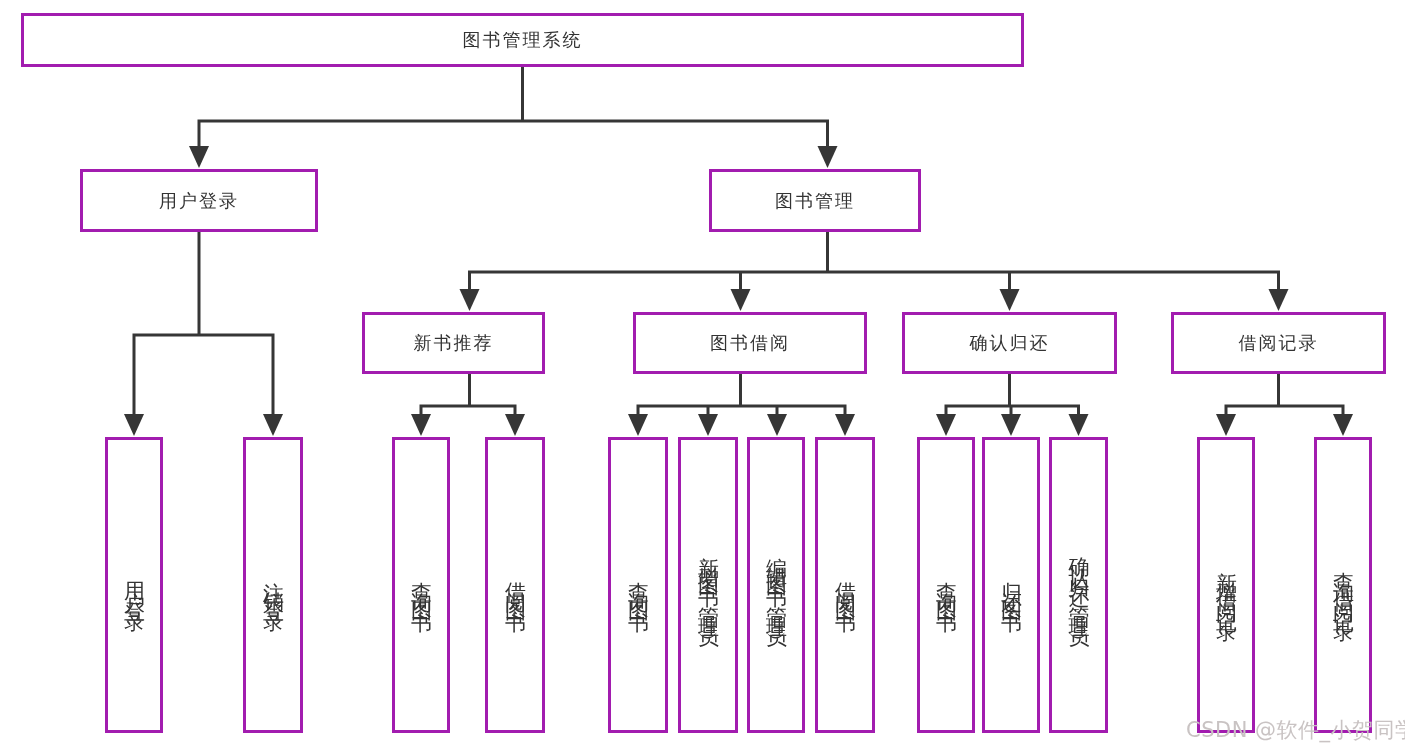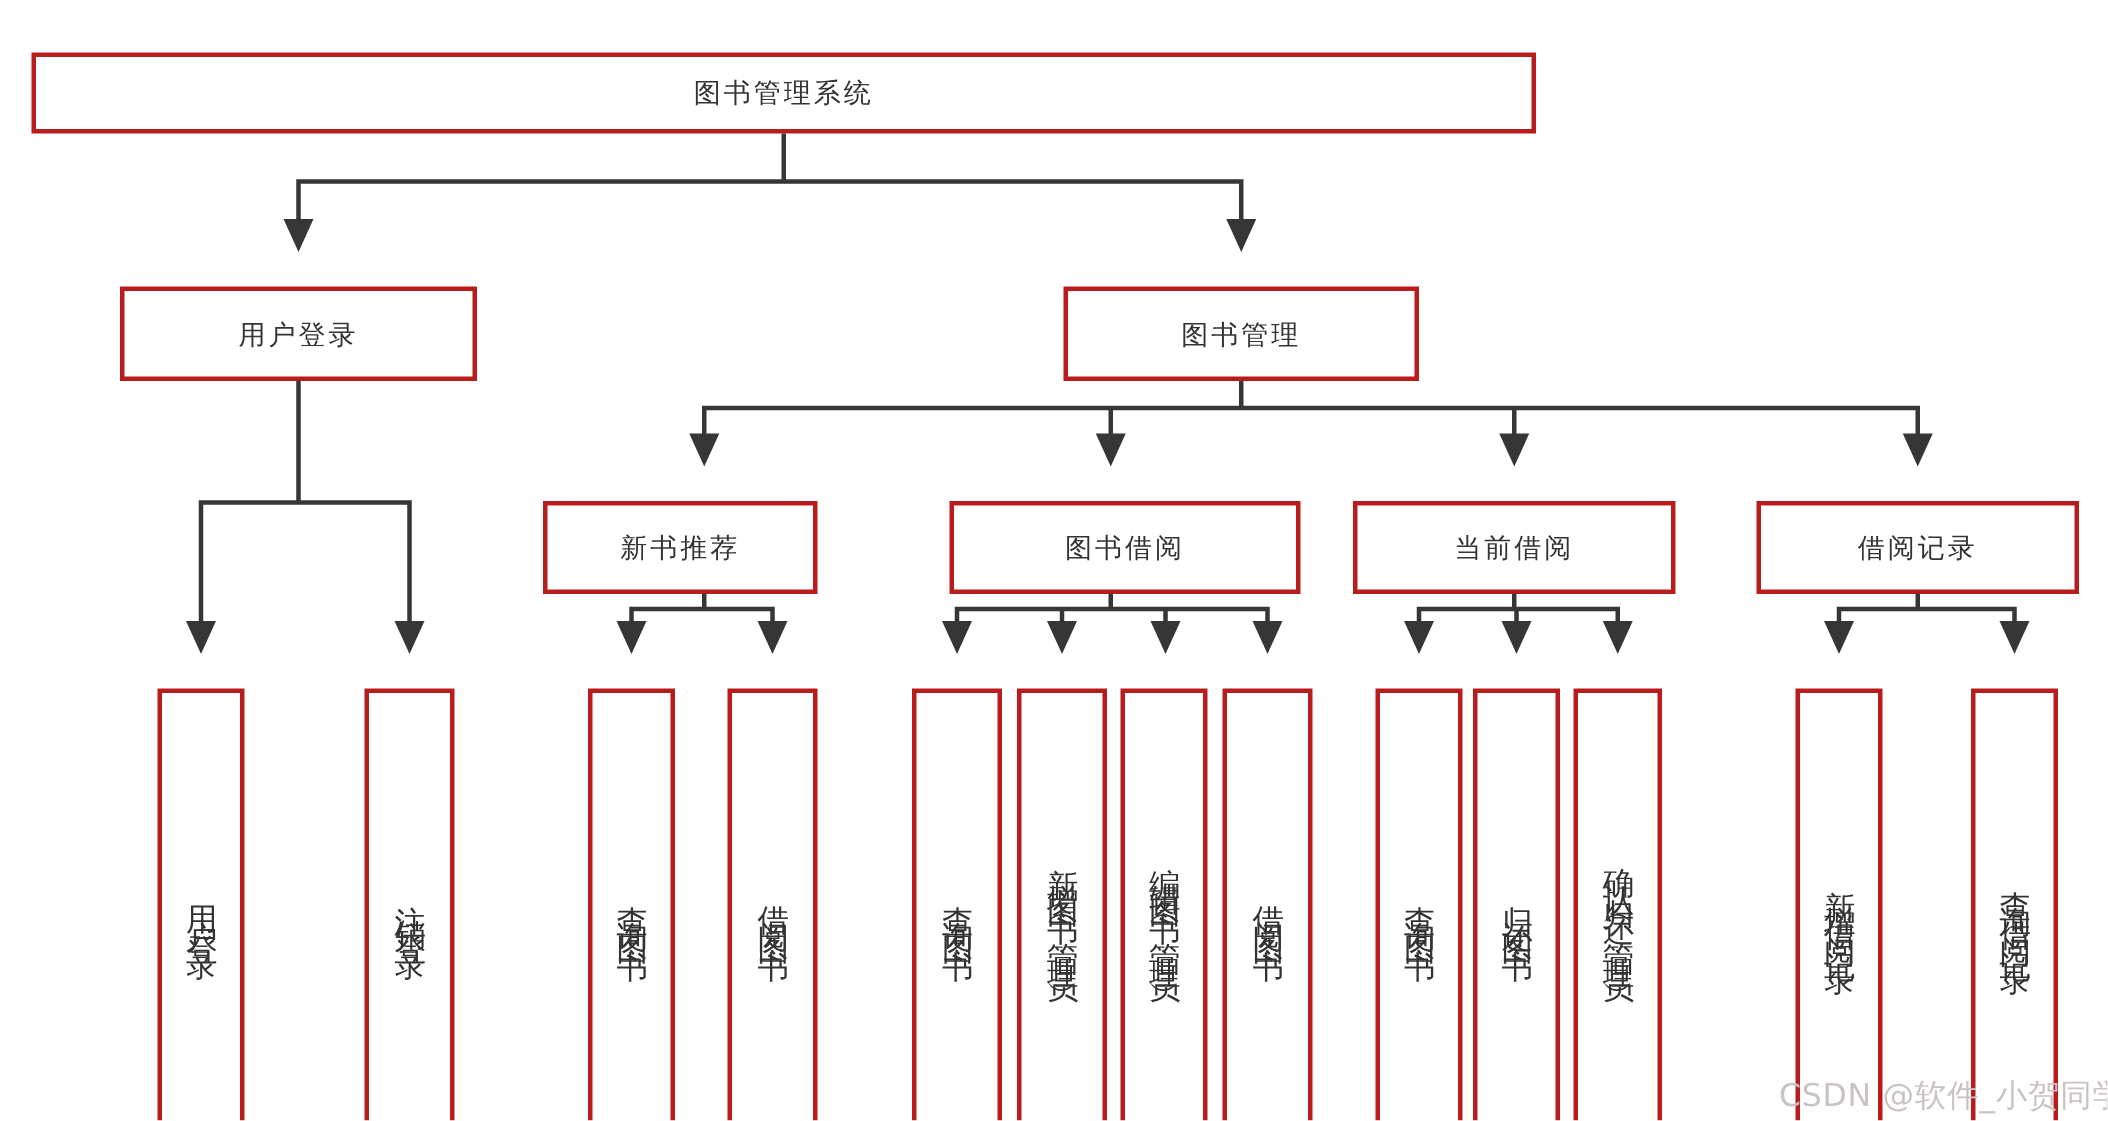--- a/index.html
+++ b/index.html
@@ -9,26 +9,25 @@
     background:#fff;
     overflow:hidden;
     font-family:"DejaVu Sans","Liberation Sans",sans-serif;
     color:#333;
   }
   #wires{position:absolute;left:0;top:0;width:1405px;height:747px;}
   .node{
     position:absolute;
     box-sizing:border-box;
     background:#fff;
-    border:3px solid #b91c1c;
+    border:3px solid #a21caf;
     display:flex;
     align-items:center;
     justify-content:center;
     text-align:right;
-    margin-top:22px;
   }
   .hnode{font-size:18px;letter-spacing:2px;}
   .leaf{top:437px;height:296px;}
   .vtext{
     writing-mode:vertical-rl;
     text-orientation:mixed;
     font-size:21px;
     letter-spacing:10px;
     line-height:1;
     white-space:nowrap;
@@ -89,25 +88,25 @@
     <g>
       <path class="wire" d="M1278.5 374 V406 M1226 406 H1343 M1226 406 V420 M1343 406 V420"></path>
       <polygon class="arrow" points="1216,414 1236,414 1226,436"></polygon>
       <polygon class="arrow" points="1333,414 1353,414 1343,436"></polygon>
     </g>
   </svg>
 
   <div class="node hnode" style="left:21px;top:13px;width:1003px;height:54px">图书管理系统</div>
 
   <div class="node hnode" style="left:80px;top:169px;width:238px;height:63px">用户登录</div>
-  <div class="node hnode" style="left:709px;top:169px;width:237px;height:63px">图书管理</div>
+  <div class="node hnode" style="left:709px;top:169px;width:212px;height:63px">图书管理</div>
 
   <div class="node hnode" style="left:362px;top:312px;width:183px;height:62px">新书推荐</div>
   <div class="node hnode" style="left:633px;top:312px;width:234px;height:62px">图书借阅</div>
-  <div class="node hnode" style="left:902px;top:312px;width:215px;height:62px">当前借阅</div>
+  <div class="node hnode" style="left:902px;top:312px;width:215px;height:62px">确认归还</div>
   <div class="node hnode" style="left:1171px;top:312px;width:215px;height:62px">借阅记录</div>
 
   <div class="node leaf" style="left:105px;width:58px">
     <span class="vtext">用户登录</span>
   </div>
   <div class="node leaf" style="left:243px;width:60px">
     <span class="vtext">注销登录</span>
   </div>
 
   <div class="node leaf" style="left:392px;width:58px">

